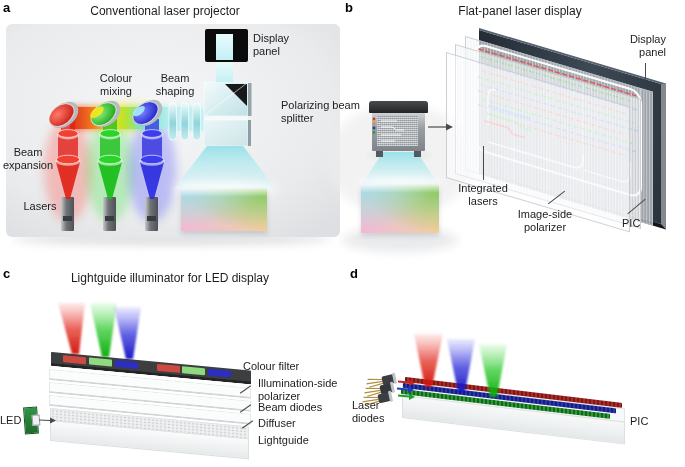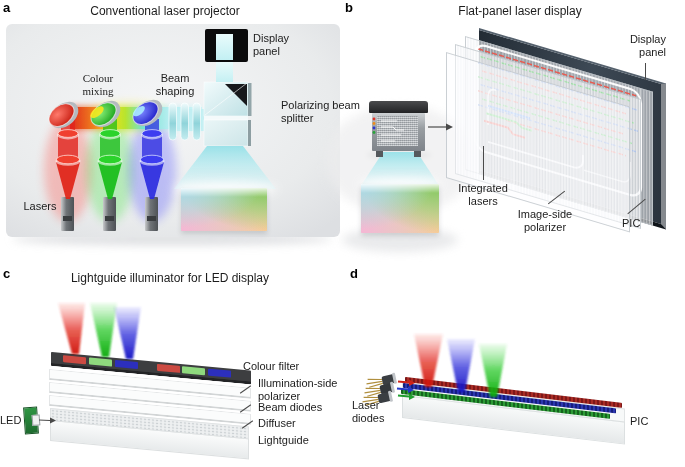--- a/index.html
+++ b/index.html
@@ -380,23 +380,24 @@
   <div class="leader" style="left:483px;top:146px;width:1px;height:34px;"></div>
   <div class="leader" style="left:546px;top:197px;width:21px;height:1px;transform:rotate(-38deg);"></div>
   <div class="leader" style="left:625px;top:206px;width:23px;height:1px;transform:rotate(-40deg);"></div>
   <div class="leader" style="left:239px;top:389px;width:13px;height:1px;transform:rotate(-35deg);"></div>
   <div class="leader" style="left:239px;top:408px;width:13px;height:1px;transform:rotate(-35deg);"></div>
   <div class="leader" style="left:241px;top:424px;width:13px;height:1px;transform:rotate(-35deg);"></div>
 
   <div class="letter" style="left:3px;top:0px;">a</div>
   <div class="title" style="left:40px;top:4px;width:250px;">Conventional laser projector</div>
   <div class="lbl" style="left:253px;top:32px;width:52px;">Display panel</div>
-  <div class="lbl ctr" style="left:76px;top:72px;width:44px;font-family:Liberation Serif, serif;">Colour mixing</div>
+  <div class="lbl ctr" style="left:94px;top:72px;width:44px;">Colour mixing</div>
   <div class="lbl ctr" style="left:150px;top:72px;width:50px;">Beam shaping</div>
   <div class="lbl" style="left:253px;top:99px;width:80px;padding-left:28px;">Polarizing beam splitter</div>
+  <div class="lbl ctr" style="left:-1px;top:146px;width:58px;">Beam expansion</div>
   <div class="lbl" style="left:20px;top:200px;width:40px;text-align:center;">Lasers</div>
 
   <div class="letter" style="left:345px;top:0px;">b</div>
   <div class="title" style="left:400px;top:4px;width:240px;">Flat-panel laser display</div>
   <div class="lbl rgt" style="left:618px;top:33px;width:48px;">Display panel</div>
   <div class="lbl ctr" style="left:512px;top:208px;width:66px;">Image-side polarizer</div>
   <div class="lbl ctr" style="left:452px;top:182px;width:62px;">Integrated lasers</div>
   <div class="lbl" style="left:622px;top:217px;width:30px;">PIC</div>
 
   <div class="letter" style="left:3px;top:266px;">c</div>

